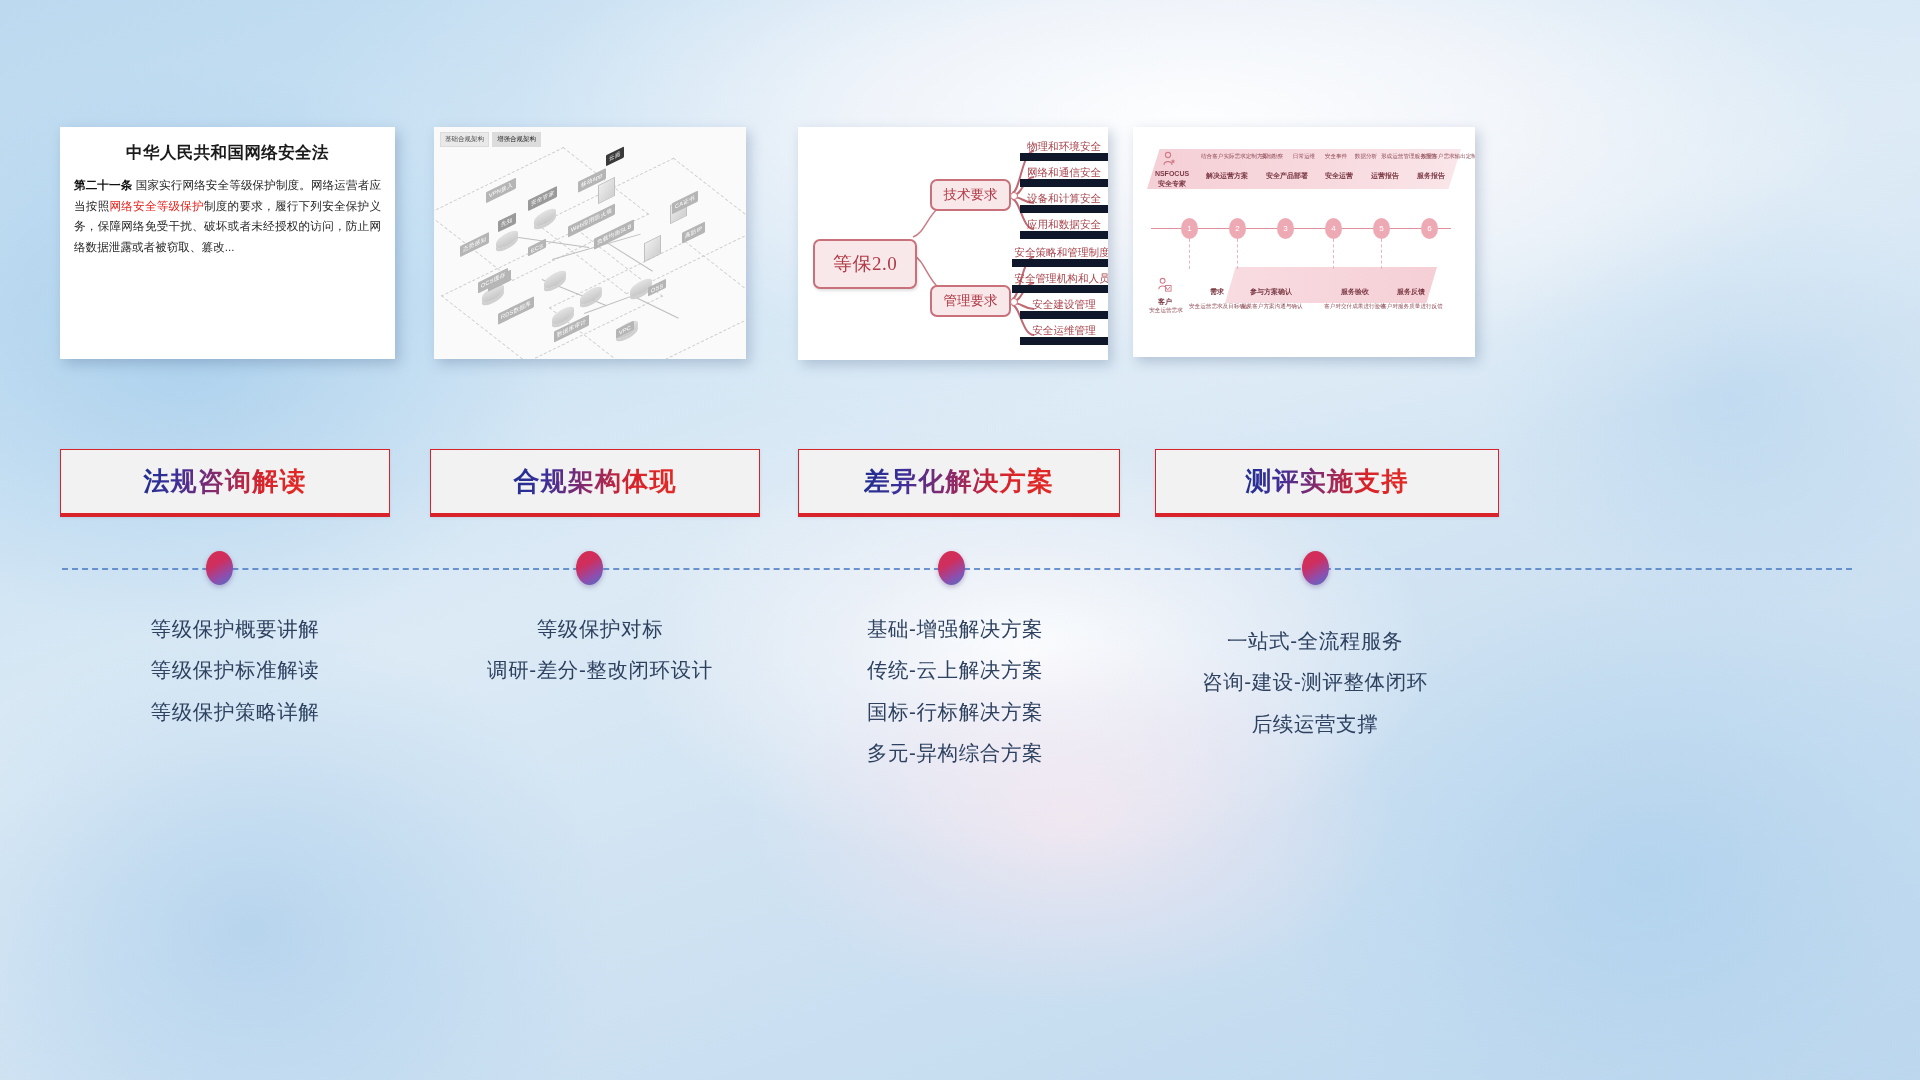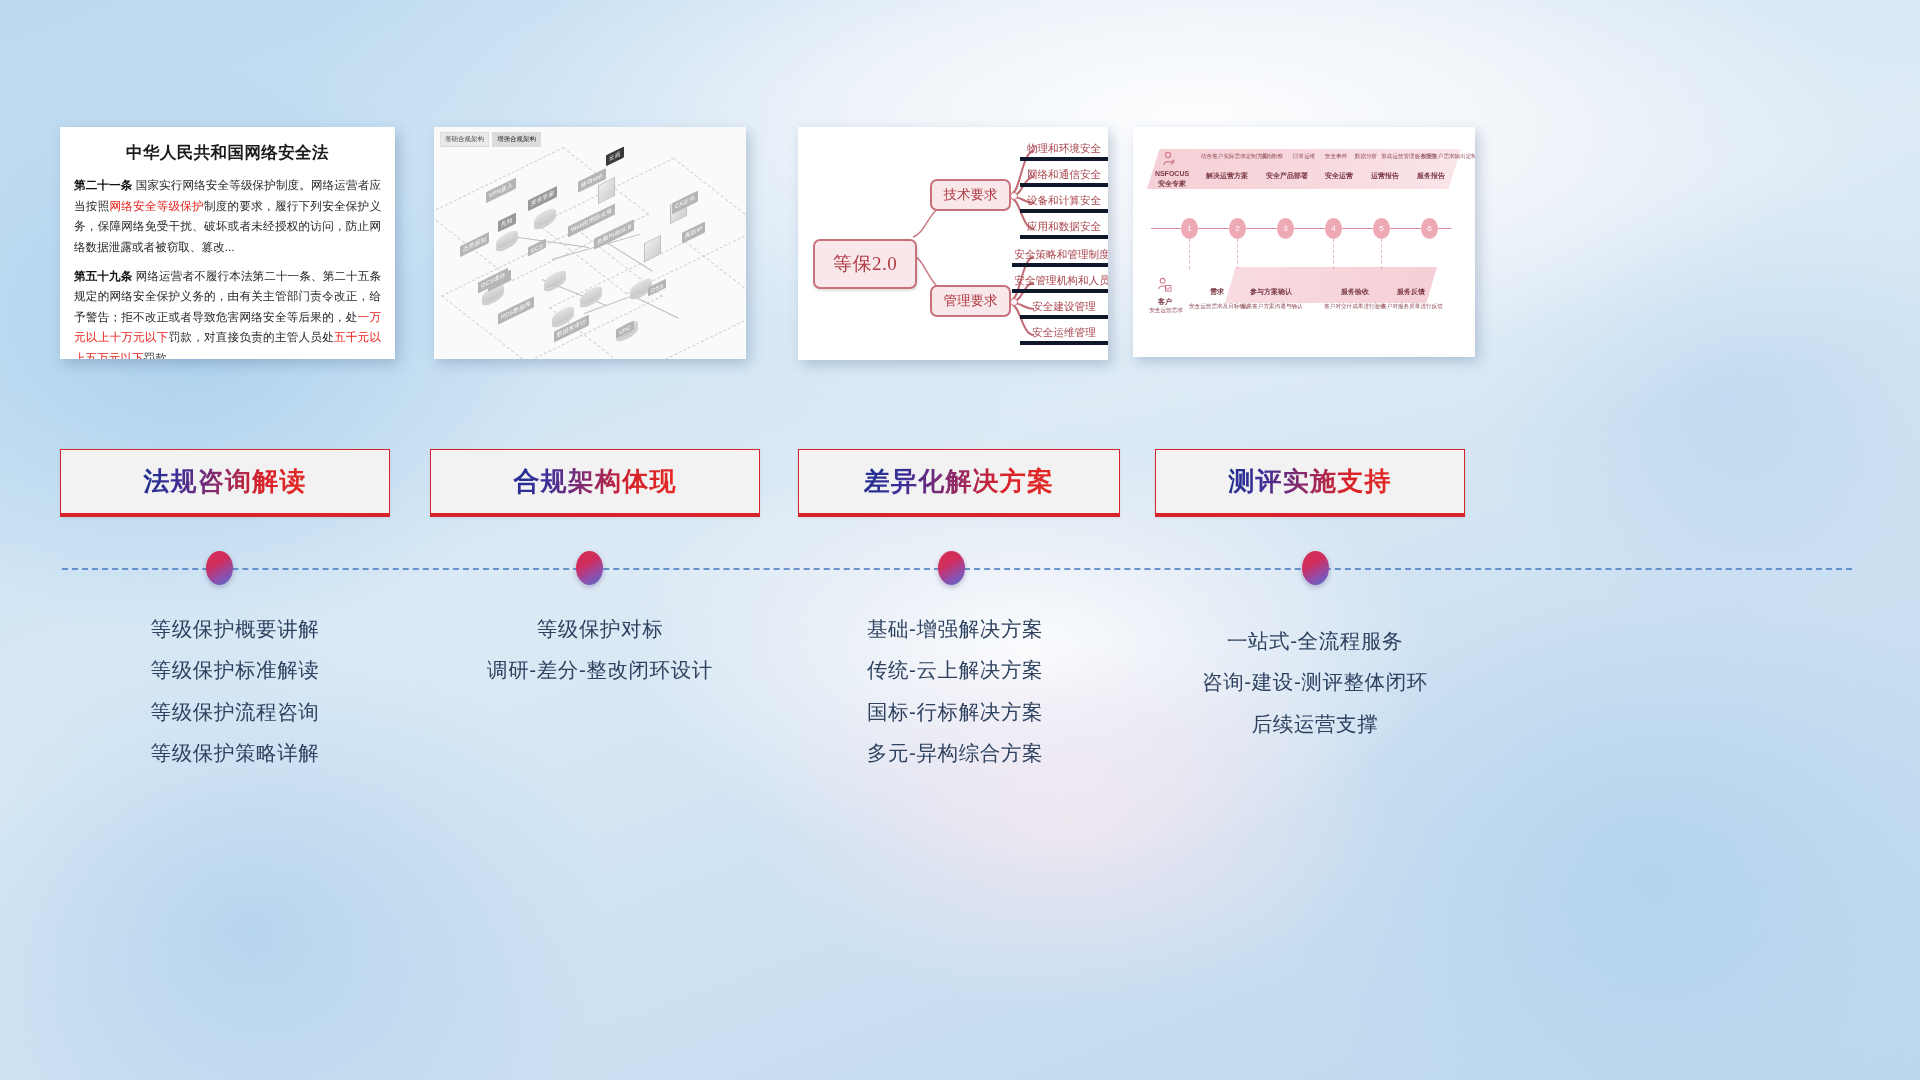--- a/index.html
+++ b/index.html
@@ -76,21 +76,21 @@
     border-radius:7px;color:#b03a45;display:flex;align-items:center;justify-content:center;
     font-family:"Liberation Serif","DejaVu Serif",serif;
   }
   .node-root{left:15px;top:112px;width:100px;height:46px;font-size:19px;letter-spacing:.5px;
     box-shadow:1px 2px 3px rgba(0,0,0,.12);}
   .node-b{width:77px;height:28px;font-size:13.5px;}
   .node-tech{left:132px;top:52px;}
   .node-mgmt{left:132px;top:158px;}
   .leaf{
     position:absolute;left:222px;width:88px;height:20px;
-    border-bottom:4px solid #0f172a;color:#a8424b;font-size:10.6px;
+    border-bottom:8px solid #0f172a;color:#a8424b;font-size:10.6px;
     font-family:"Liberation Serif","DejaVu Serif",serif;
     display:flex;align-items:center;justify-content:center;box-sizing:border-box;
     padding-bottom:1px;white-space:nowrap;
   }
   .mcurve{position:absolute;left:0;top:0;width:100%;height:100%;pointer-events:none;}
   .mdot{position:absolute;width:6px;height:6px;border:1.4px solid #c9717a;border-radius:50%;background:#fff;}
 
   
   .ns{position:relative;width:100%;height:100%;background:#fff;}
   .ns-band{position:absolute;left:14px;top:22px;width:314px;height:40px;
@@ -110,21 +110,21 @@
   
   .titlebox{
     position:absolute;top:449px;width:330px;height:68px;
     background:#f2f2f2;
     border:1.6px solid #d8232a;
     border-bottom-width:4px;
     box-sizing:border-box;
     display:flex;align-items:center;justify-content:center;
     box-shadow:0 1px 3px rgba(80,100,140,.12);
   }
-  .tb0{left:60px;} .tb1{left:430px;} .tb2{left:798px;width:322px;} .tb3{left:1155px;width:310px;}
+  .tb0{left:60px;} .tb1{left:430px;} .tb2{left:798px;width:322px;} .tb3{left:1155px;width:344px;}
   .titlebox span{
     font-size:26px;font-weight:bold;letter-spacing:1.2px;
     background:linear-gradient(100deg,#1f2f8e 0%,#3a2f9a 20%,#8b2a6a 46%,#d8232a 72%,#e32a25 100%);
     -webkit-background-clip:text;background-clip:text;color:transparent;
     -webkit-text-fill-color:transparent;
   }
 
   
   .tl-line{position:absolute;left:62px;top:568px;width:1790px;height:0;
     border-top:2.5px dashed #4f7fc4;opacity:.82;}
@@ -150,23 +150,20 @@
   <div class="bg-glow-br"></div>
   <div class="bg-glow-center"></div>
   <div class="bg-glow-pink"></div>
 </div>
 
 <div class="card c0">
   <div class="law">
     <div class="law-title">中华人民共和国网络安全法</div>
     <p class="law-p">
       <b>第二十一条</b><span> 国家实行网络安全等级保护制度。网络运营者应当按照</span><span class="hl">网络安全等级保护</span><span>制度的要求，履行下列安全保护义务，保障网络免受干扰、破坏或者未经授权的访问，防止网络数据泄露或者被窃取、篡改...</span>
-    </p>
-    <p class="law-p">
-      <b>第五十九条</b><span> 网络运营者不履行本法第二十一条、第二十五条规定的网络安全保护义务的，由有关主管部门责令改正，给予警告；拒不改正或者导致危害网络安全等后果的，处</span><span class="hl">一万元以上十万元以下</span><span>罚款，对直接负责的主管人员处</span><span class="hl">五千元以上五万元以下</span><span>罚款。</span>
     </p>
   </div>
 </div>
 
 <div class="card c1">
   <div class="arch">
     <div class="arch-tabs">
       <div class="arch-tab">基础合规架构</div>
       <div class="arch-tab act">增强合规架构</div>
     </div>
@@ -325,21 +322,20 @@
 
 <div class="tl-line"></div>
 <div class="tl-dot d0"></div>
 <div class="tl-dot d1"></div>
 <div class="tl-dot d2"></div>
 <div class="tl-dot d3"></div>
 
 <div class="blist b0">
   <div>等级保护概要讲解</div>
   <div>等级保护标准解读</div>
-  <div>等级保护流程咨询</div>
   <div>等级保护策略详解</div>
 </div>
 <div class="blist b1">
   <div>等级保护对标</div>
   <div>调研-差分-整改闭环设计</div>
 </div>
 <div class="blist b2">
   <div>基础-增强解决方案</div>
   <div>传统-云上解决方案</div>
   <div>国标-行标解决方案</div>

